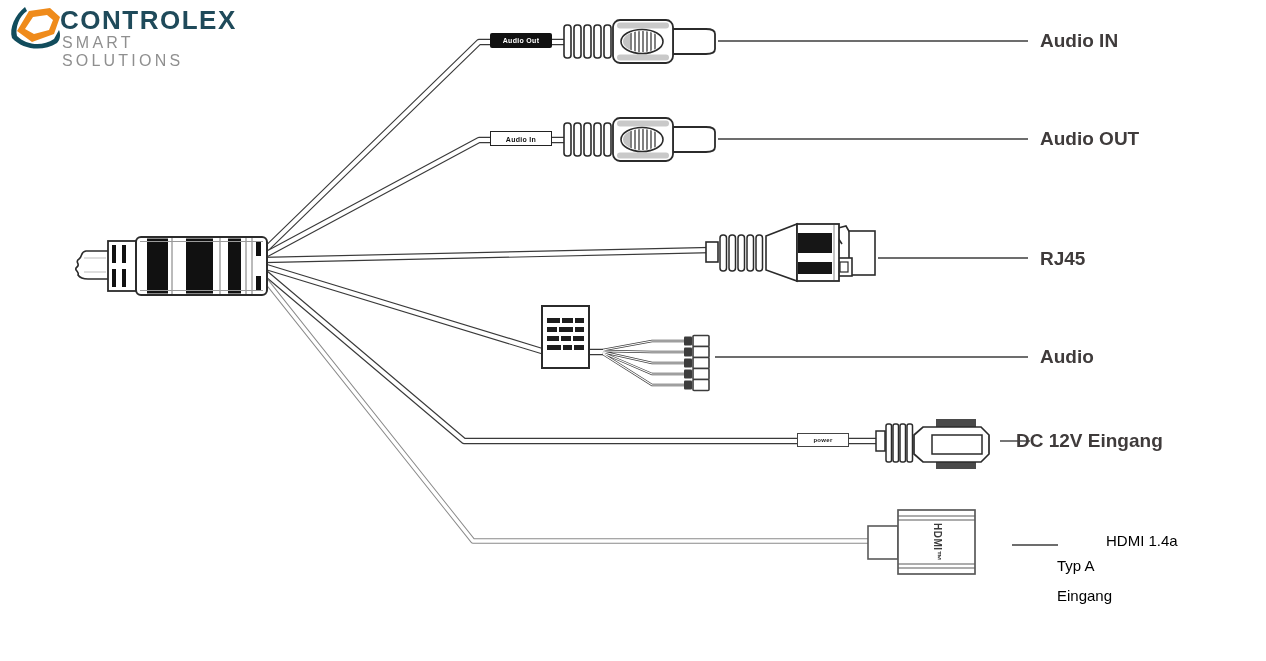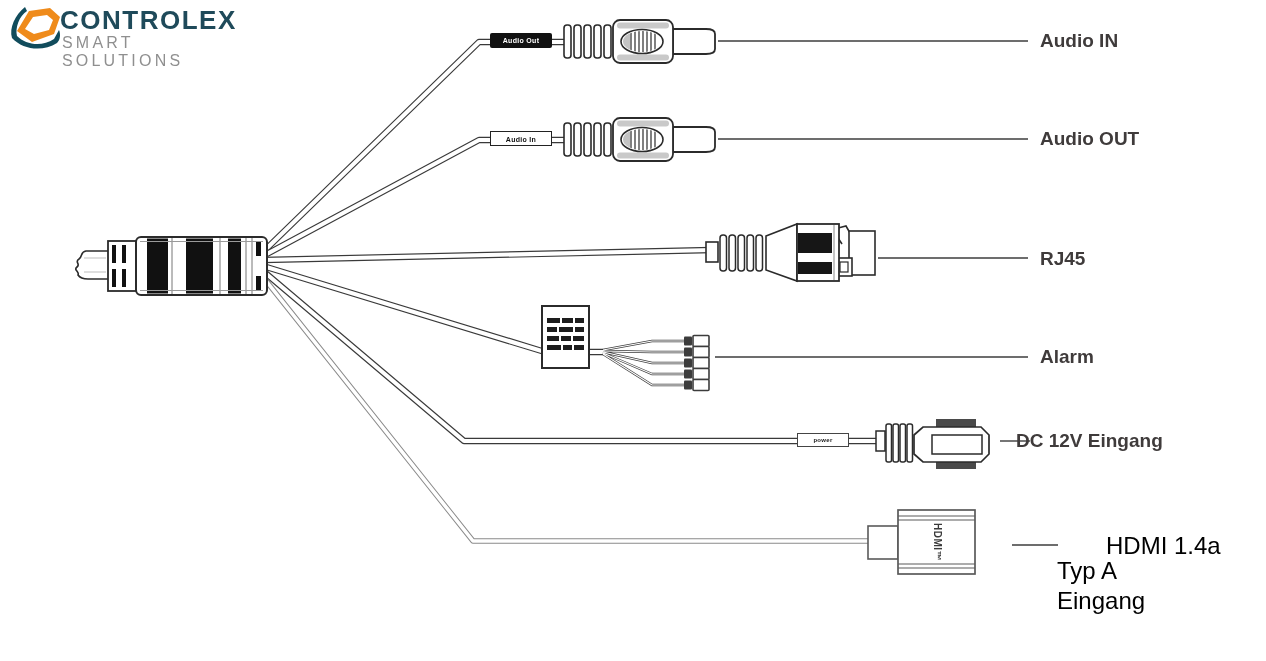--- a/index.html
+++ b/index.html
@@ -16,21 +16,21 @@
   }
   #logo .tagline{
     position:absolute;left:58px;top:31px;font-size:16px;font-weight:400;
     letter-spacing:3.2px;color:#8F8F8F;
   }
   
   .conn-label{
     position:absolute;font-size:19px;font-weight:bold;color:#3F3B3B;white-space:nowrap;
   }
   .hdmi-label{
-    position:absolute;font-size:24px;font-weight:400;color:#000;white-space:nowrap;
+    position:absolute;font-size:15px;font-weight:400;color:#000;white-space:nowrap;
   }
   
   .cable-tag{
     position:absolute;font-size:7px;font-weight:bold;line-height:15px;
     text-align:center;letter-spacing:0.3px;white-space:nowrap;overflow:hidden;
   }
   #tag-audio-in{left:490px;top:33px;width:62px;height:15px;background:#111;color:#fff;border-radius:2px;}
   #tag-audio-out{left:490px;top:131px;width:62px;height:15px;background:#fff;color:#111;border:1px solid #222;box-sizing:border-box;}
   #tag-power{left:797px;top:433px;width:52px;height:14px;background:#fff;color:#222;border:1px solid #444;box-sizing:border-box;font-size:6px;line-height:12px;}
   
@@ -219,18 +219,18 @@
   </svg>
 
   <div id="tag-audio-in" class="cable-tag">Audio Out</div>
   <div id="tag-audio-out" class="cable-tag">Audio In</div>
   <div id="tag-power" class="cable-tag">power</div>
   <div id="hdmi-print">HDMI™</div>
 
   <div class="conn-label" style="left:1040px;top:30px">Audio IN</div>
   <div class="conn-label" style="left:1040px;top:128px">Audio OUT</div>
   <div class="conn-label" style="left:1040px;top:248px">RJ45</div>
-  <div class="conn-label" style="left:1040px;top:346px">Alarm</div>
+  <div class="conn-label" style="left:1040px;top:346px">Audio</div>
   <div class="conn-label" style="left:1016px;top:430px">DC 12V Eingang</div>
   <div class="hdmi-label" style="left:1106px;top:532px">HDMI 1.4a</div>
   <div class="hdmi-label" style="left:1057px;top:557px">Typ A</div>
   <div class="hdmi-label" style="left:1057px;top:587px">Eingang</div>
 </div>
 
 </body></html>

